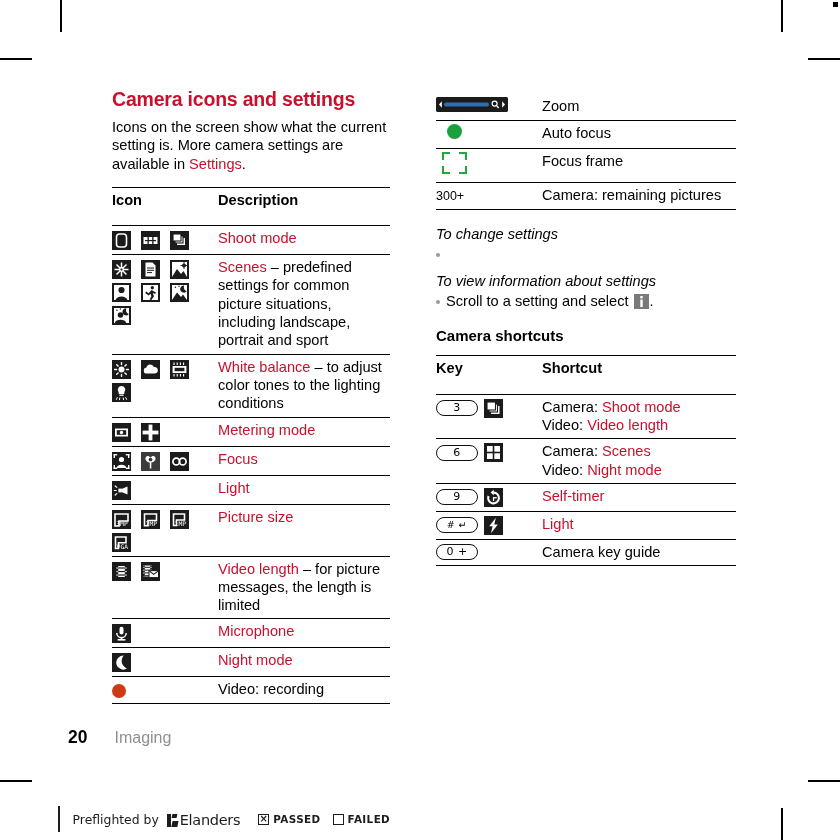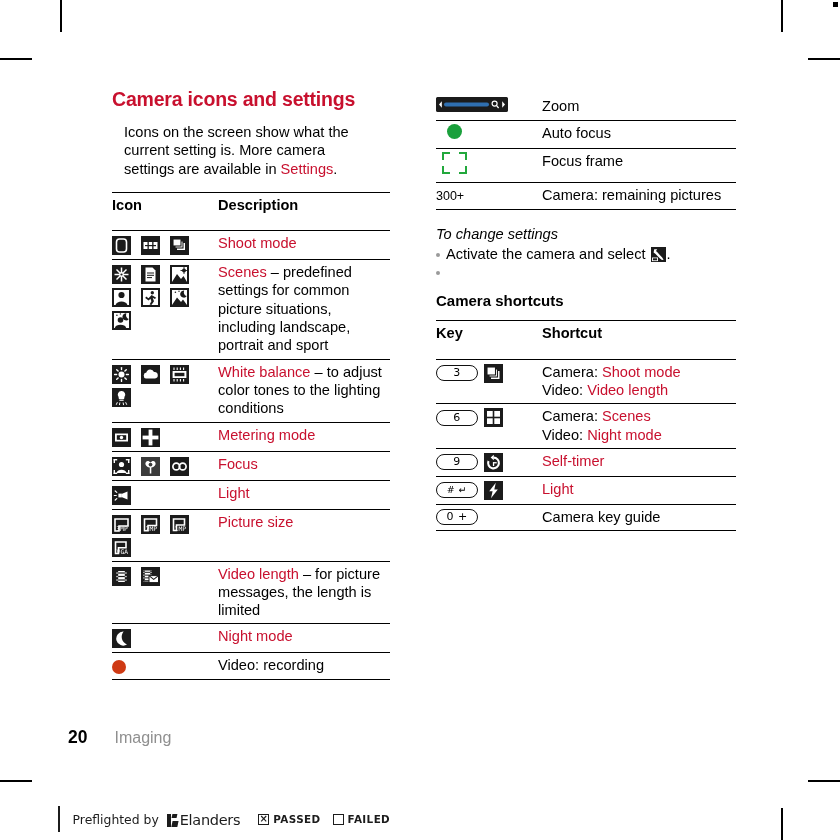--- a/index.html
+++ b/index.html
@@ -41,21 +41,21 @@
     color: #c8102e;
     font-size: 19.5px;
     font-weight: bold;
     margin: 0 0 7px 0;
     letter-spacing: -0.2px;
   }
 
   p.intro {
     font-size: 14.6px;
     line-height: 18.3px;
-    margin: 12px;
+    margin: 0;
     color: #000;
   }
   .red { color: #c8102e; }
 
   
   table.doc-table {
     border-collapse: collapse;
     width: 100%;
     margin-top: 14px;
   }
@@ -600,20 +600,38 @@
                     <path d="M8 8.6 L12.7 12.4 L17.5 8.6" fill="none" stroke="#1b1b1b" stroke-width="1.1"></path>
                   </svg>
               </span>
             </div>
           </td>
           <td>
             <span class="red">Video length</span><span> – for picture messages, the length is limited</span>
           </td>
         </tr>
 
+        <tr>
+          <td class="icon-cell">
+            <div class="icon-grid">
+              <span class="ico">
+                <svg viewBox="0 0 19 19">
+                    <rect width="19" height="19" fill="#1b1b1b"></rect>
+                    <rect x="7.5" y="2.8" width="4" height="7.6" rx="2" fill="#fff"></rect>
+                    <path d="M4.8 9 a4.7 4.7 0 0 0 9.4 0" fill="none" stroke="#fff" stroke-width="1.5"></path>
+                    <rect x="8.7" y="12.8" width="1.6" height="2.4" fill="#fff"></rect>
+                    <rect x="5.6" y="15" width="7.8" height="1.6" fill="#fff"></rect>
+                  </svg>
+              </span>
+            </div>
+          </td>
+          <td>
+            <span class="red">Microphone</span><span></span>
+          </td>
+        </tr>
 
         <tr>
           <td class="icon-cell">
             <div class="icon-grid">
               <span class="ico">
                 <svg viewBox="0 0 19 19">
                     <rect width="19" height="19" fill="#1b1b1b"></rect>
                     <path d="M11.6 2.6 a7 7 0 1 0 3.4 12.9 a8.2 8.2 0 0 1 -3.4 -12.9 z" fill="#fff"></path>
                   </svg>
               </span>
@@ -685,30 +703,30 @@
           <td>
             <span>Camera: remaining pictures</span>
           </td>
         </tr>
       </tbody>
     </table>
 
     <div class="howto-head">To change settings</div>
     <div class="bullet-line">
       <span class="dot"></span>
-      <span><span>Activate the camera and select </span><span class="inline-ico"><svg viewBox="0 0 15 15">
-              <rect width="15" height="15" fill="#1b1b1b"></rect>
-              <path d="M3.2 2.2 L6.2 2.2 L5 4 L6.6 5.6 L11.2 10.6 L12.6 12.8 L11 13 L9 11.4 L4.3 6.8 L2.6 5.4 Z" fill="#fff"></path>
-              <rect x="1" y="10.5" width="6" height="3.6" fill="#fff"></rect>
-              <rect x="1.9" y="11.3" width="4.2" height="2" fill="#1b1b1b"></rect>
-            </svg></span><span>.</span></span>
     </div>
 
+    <div class="howto-head">To view information about settings</div>
     <div class="bullet-line">
       <span class="dot"></span>
+      <span><span>Scroll to a setting and select </span><span class="inline-ico inline-ico-grey"><svg viewBox="0 0 15 15">
+              <rect width="15" height="15" fill="#7a7a7a"></rect>
+              <rect x="6.3" y="2" width="2.4" height="2.4" fill="#fff"></rect>
+              <rect x="6.3" y="5.6" width="2.4" height="7.4" fill="#fff"></rect>
+            </svg></span><span>.</span></span>
     </div>
 
     <div class="shortcuts-head">Camera shortcuts</div>
 
     <table class="doc-table" style="margin-top:11px;">
       <thead>
         <tr>
           <th class="key-cell">Key</th>
           <th>Shortcut</th>
         </tr>

